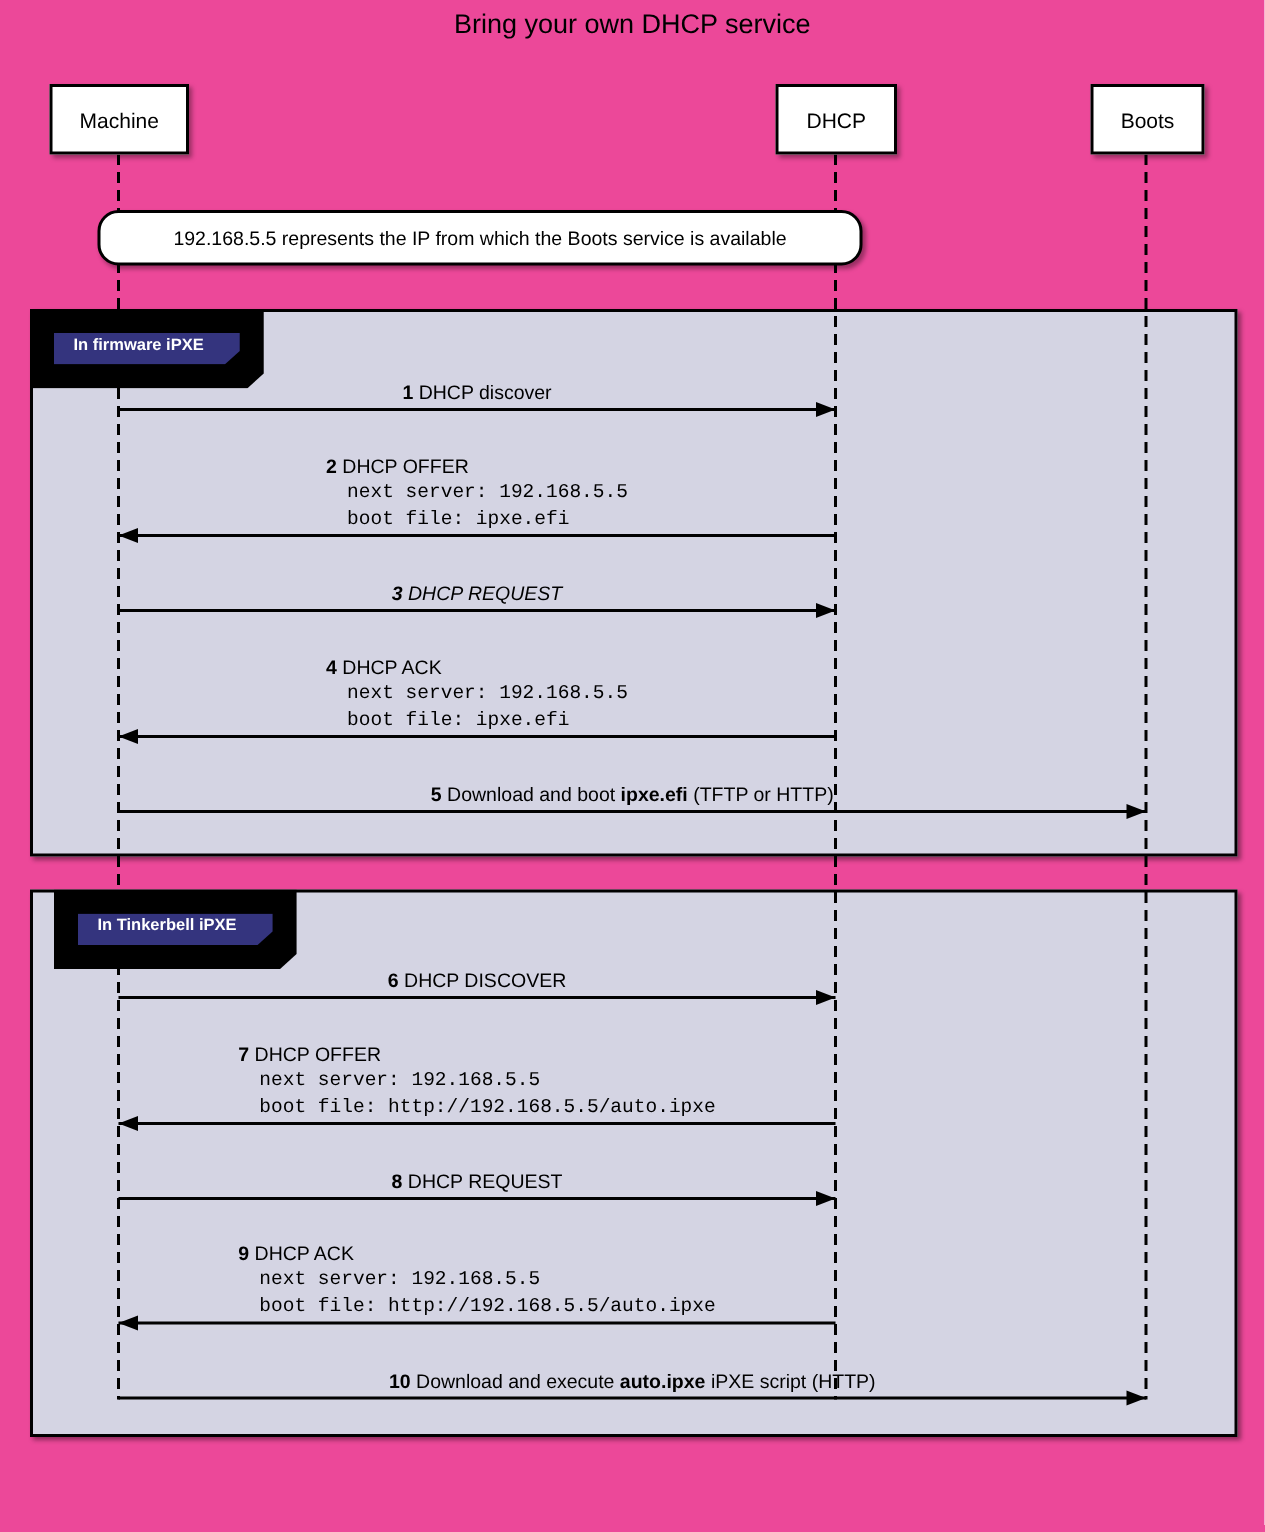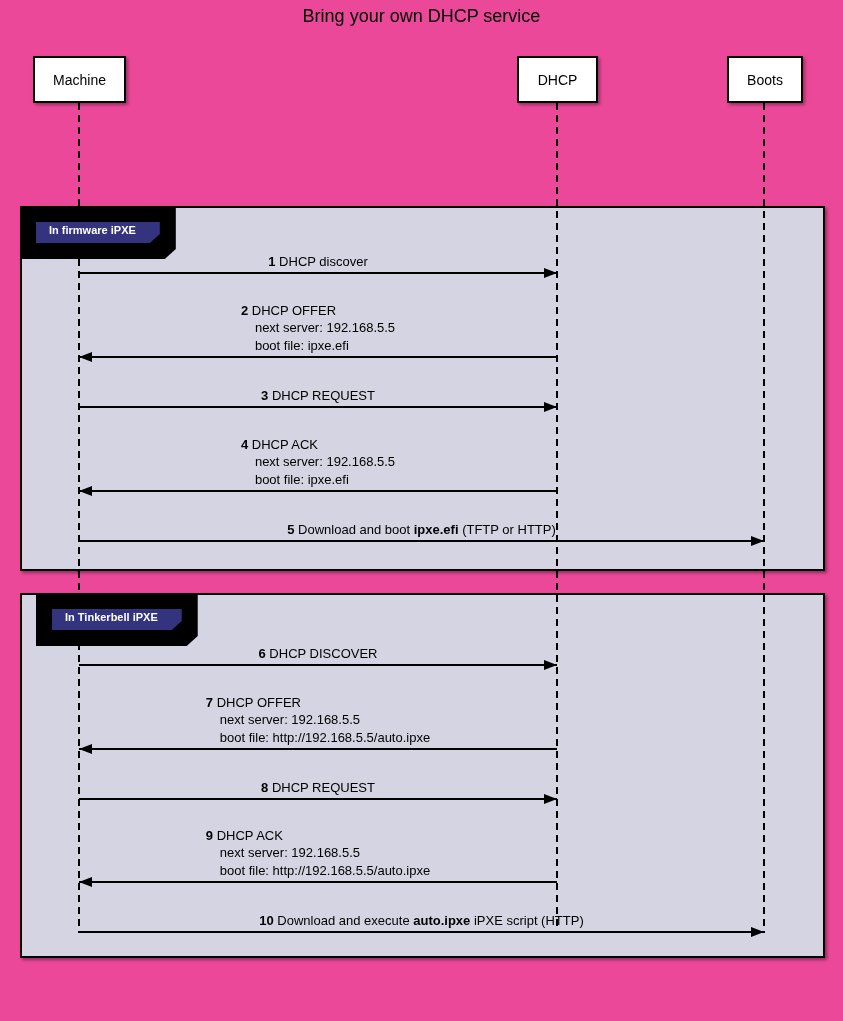--- a/index.html
+++ b/index.html
@@ -32,21 +32,21 @@
            clip-path:polygon(0 0,100% 0,100% calc(100% - 9px),calc(100% - 10px) 100%,0 100%);}
 
   .note{position:absolute;left:65px;top:140px;width:510px;height:37px;background:#fff;
         border:2px solid #000;border-radius:14px;box-shadow:2px 2px 3px rgba(0,0,0,0.35);
         display:flex;align-items:center;justify-content:center;font-size:13px;box-sizing:border-box;}
 
   .msg-text{position:absolute;transform:translateX(-50%);font-size:13px;line-height:17.5px;
             white-space:nowrap;text-align:left;}
   .msg-text .num{font-weight:bold;}
   .msg-text .seg-b{font-weight:bold;}
-  .msg-text .detail{padding-left:14px;}
+  .msg-text .detail{padding-left:14px;font-family:Liberation Mono, monospace;}
 
   .arrow-line{position:absolute;height:0;border-top:2px solid #000;}
   .arrow-head{position:absolute;width:0;height:0;}
   .arrow-head.right{border-top:5px solid transparent;border-bottom:5px solid transparent;border-left:13px solid #000;}
   .arrow-head.left{border-top:5px solid transparent;border-bottom:5px solid transparent;border-right:13px solid #000;}
 </style>
 </head>
 <body>
 
 <div class="canvas">
@@ -61,20 +61,23 @@
       <div class="lifeline" style="left: 763px;"></div>
     </div>
 
   <div class="gtab" id="gtab-0">
     <div class="gtab-in">In firmware iPXE</div>
   </div>
   <div class="gtab" id="gtab-1">
     <div class="gtab-in">In Tinkerbell iPXE</div>
   </div>
 
+  <div class="note">
+    <span>192.168.5.5 represents the IP from which the Boots service is available</span>
+  </div>
 
   <div class="pbox" id="p-dhcp">
     <span>DHCP</span>
   </div>
   <div class="pbox" id="p-machine">
     <span>Machine</span>
   </div>
   <div class="pbox" id="p-boots">
     <span>Boots</span>
   </div>
@@ -85,21 +88,21 @@
       </div>
       <div class="arrow-line" style="left: 79px; width: 478px; top: 272px;"></div>
       <div class="arrow-head right" style="top: 268px; left: 544px;"></div>
       <div class="msg-text" style="left: 318px; bottom: 667px;">
         <div><span class="num">2</span> <span>DHCP OFFER</span></div>
         <div class="detail">next server: 192.168.5.5</div>
         <div class="detail">boot file: ipxe.efi</div>
       </div>
       <div class="arrow-line" style="left: 79px; width: 478px; top: 356px;"></div>
       <div class="arrow-head left" style="top: 352px; left: 79px;"></div>
-      <div class="msg-text" style="left: 318px; bottom: 617px;">
+      <div class="msg-text" style="left: 318px; bottom: 617px; font-style: italic;">
         <div><span class="num">3</span> <span>DHCP REQUEST</span></div>
       </div>
       <div class="arrow-line" style="left: 79px; width: 478px; top: 406px;"></div>
       <div class="arrow-head right" style="top: 402px; left: 544px;"></div>
       <div class="msg-text" style="left: 318px; bottom: 533px;">
         <div><span class="num">4</span> <span>DHCP ACK</span></div>
         <div class="detail">next server: 192.168.5.5</div>
         <div class="detail">boot file: ipxe.efi</div>
       </div>
       <div class="arrow-line" style="left: 79px; width: 478px; top: 490px;"></div>

